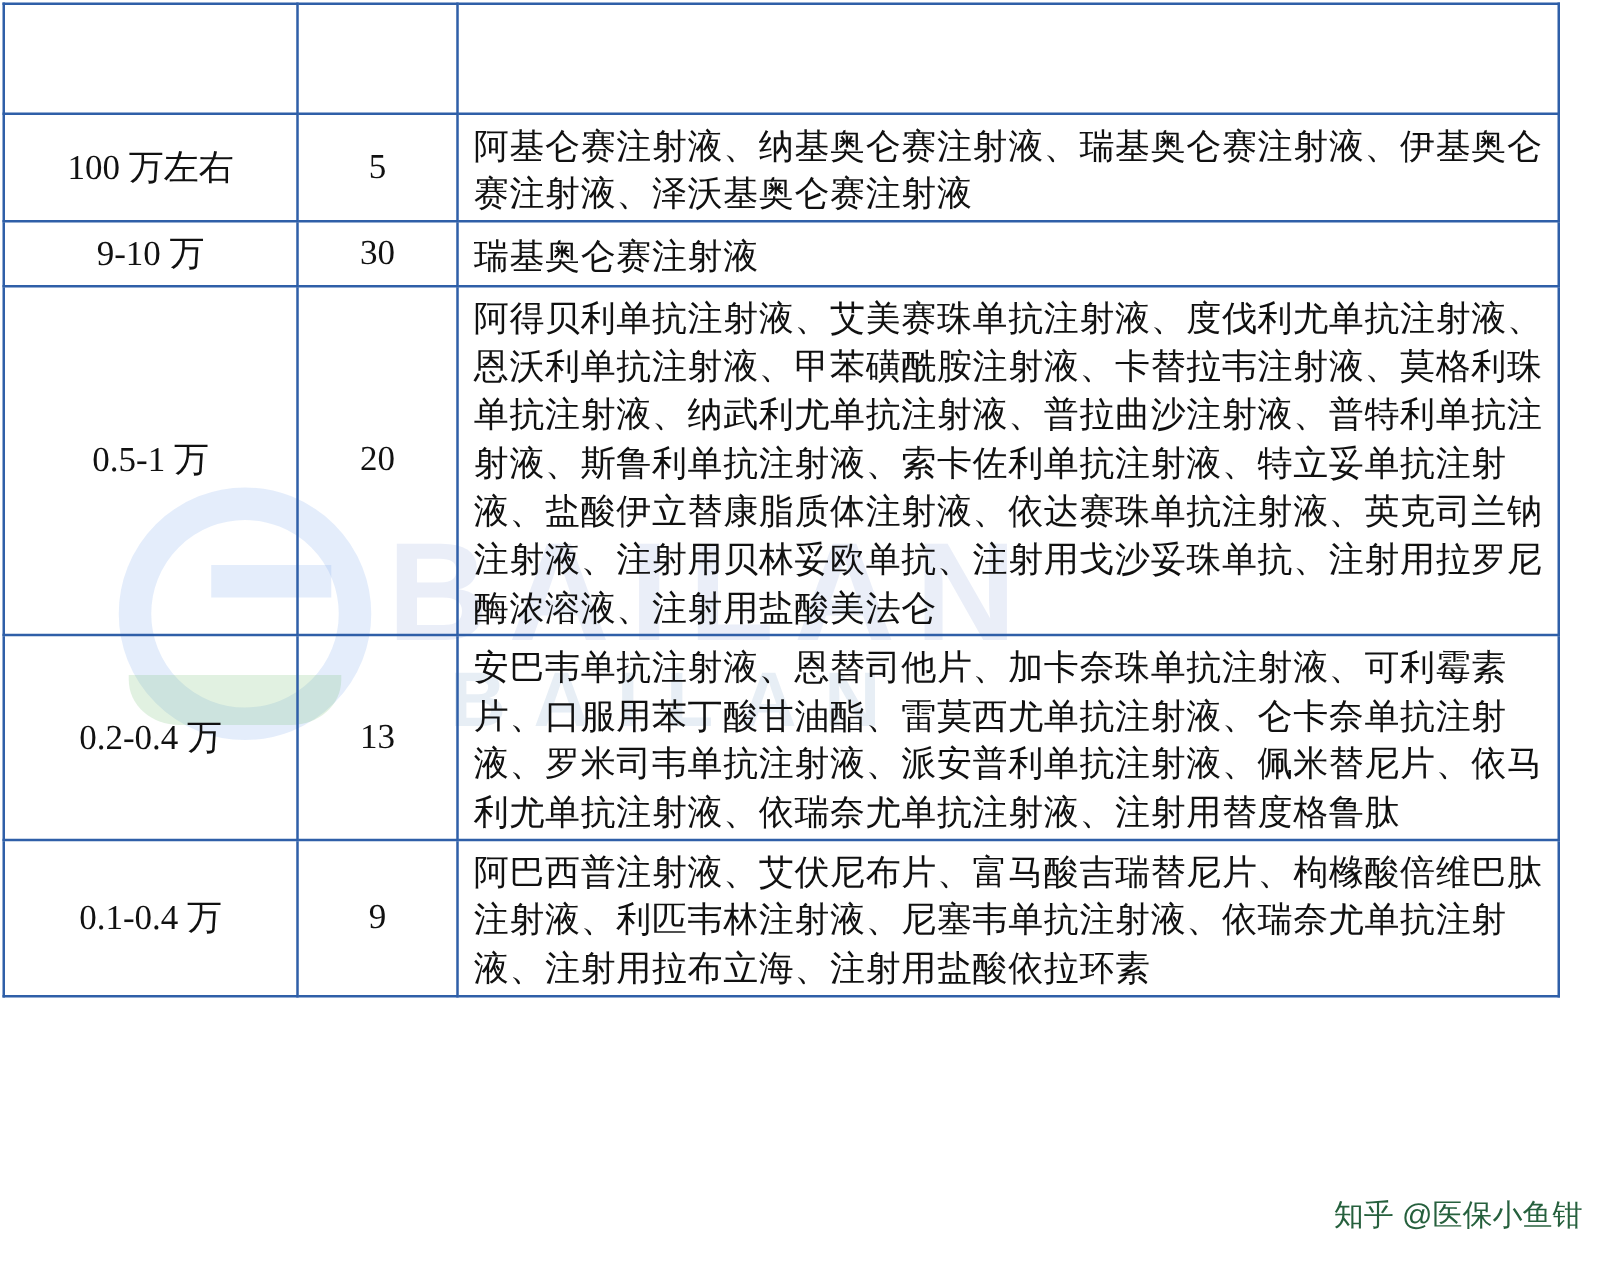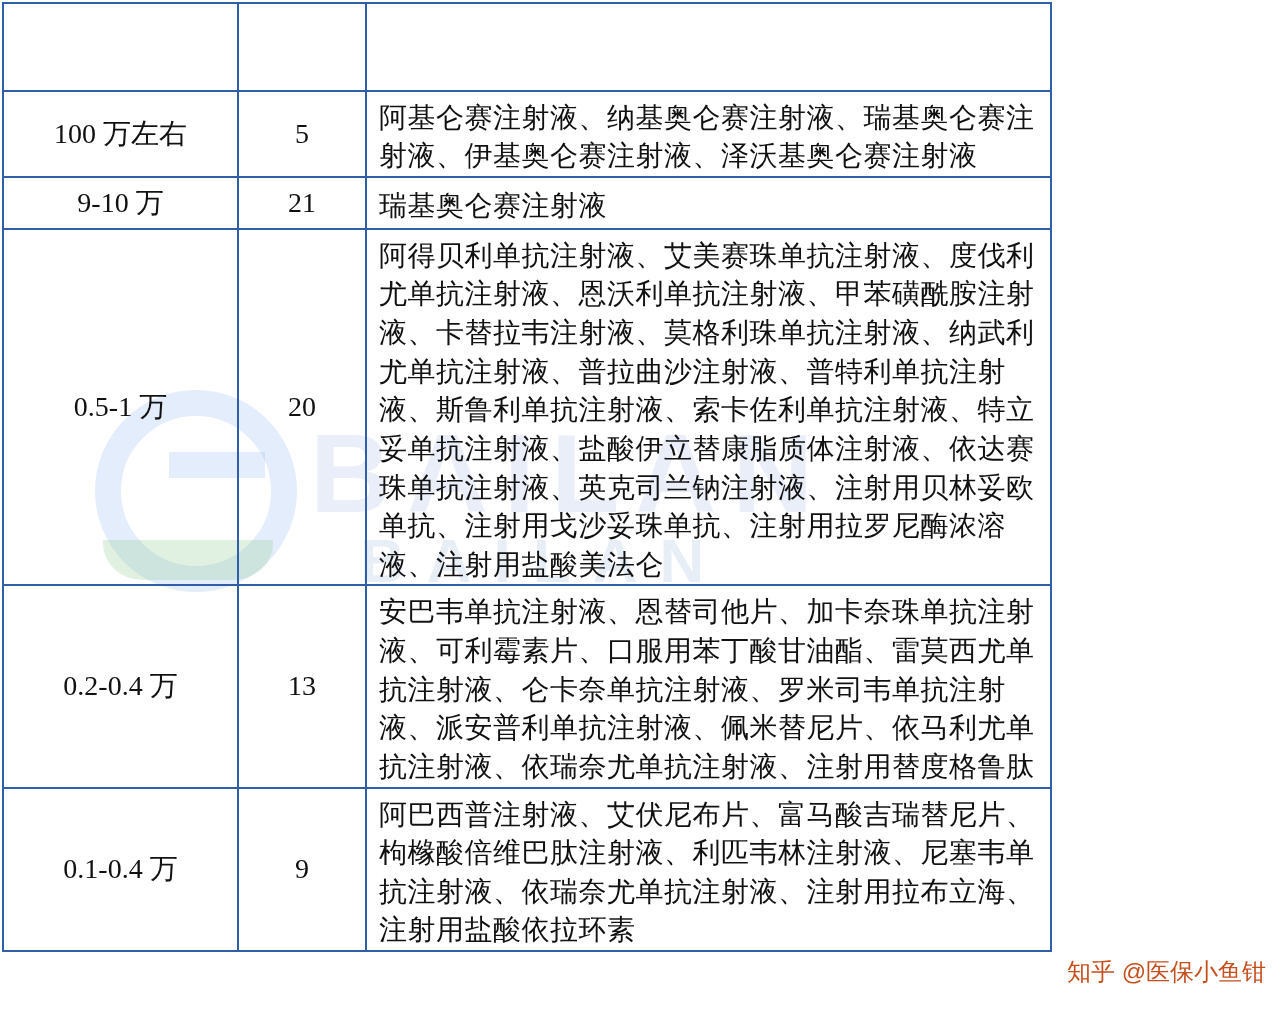--- a/index.html
+++ b/index.html
@@ -77,21 +77,21 @@
     width: 170px;
     height: 40px;
     background: rgba(120, 190, 120, 0.22);
     border-radius: 0 0 40px 40px / 0 0 36px 36px;
   }
 
   table.price-table {
     position: relative;
     z-index: 1;
     border-collapse: collapse;
-    width: 1050px;
+    width: 1246px;
     margin: 2px 0 0 2px;
     table-layout: fixed;
     background: transparent;
   }
   table.price-table th,
   table.price-table td {
     border: 2px solid #2f5fa8;
     vertical-align: middle;
     background: transparent;
   }
@@ -129,21 +129,21 @@
     letter-spacing: 0.5px;
   }
 
   .zhihu-credit {
     position: absolute;
     right: 14px;
     bottom: 22px;
     z-index: 3;
     font-family: "Liberation Sans", sans-serif;
     font-size: 24px;
-    color: #c2410c;
+    color: #14532d;
     opacity: 0.92;
     white-space: nowrap;
   }
 </style>
 </head>
 <body>
 
 <div class="watermark">
   <div class="wm-mark">
     <div class="ring"></div>
@@ -168,21 +168,21 @@
     </tr>
   </thead>
   <tbody>
     <tr>
       <td class="cell-range">100 万左右</td>
       <td class="cell-count">5</td>
       <td class="cell-names">阿基仑赛注射液、纳基奥仑赛注射液、瑞基奥仑赛注射液、伊基奥仑赛注射液、泽沃基奥仑赛注射液</td>
     </tr>
     <tr>
       <td class="cell-range">9-10 万</td>
-      <td class="cell-count">21</td>
+      <td class="cell-count">30</td>
       <td class="cell-names">瑞基奥仑赛注射液</td>
     </tr>
     <tr>
       <td class="cell-range">0.5-1 万</td>
       <td class="cell-count">20</td>
       <td class="cell-names">阿得贝利单抗注射液、艾美赛珠单抗注射液、度伐利尤单抗注射液、恩沃利单抗注射液、甲苯磺酰胺注射液、卡替拉韦注射液、莫格利珠单抗注射液、纳武利尤单抗注射液、普拉曲沙注射液、普特利单抗注射液、斯鲁利单抗注射液、索卡佐利单抗注射液、特立妥单抗注射液、盐酸伊立替康脂质体注射液、依达赛珠单抗注射液、英克司兰钠注射液、注射用贝林妥欧单抗、注射用戈沙妥珠单抗、注射用拉罗尼酶浓溶液、注射用盐酸美法仑</td>
     </tr>
     <tr>
       <td class="cell-range">0.2-0.4 万</td>
       <td class="cell-count">13</td>

